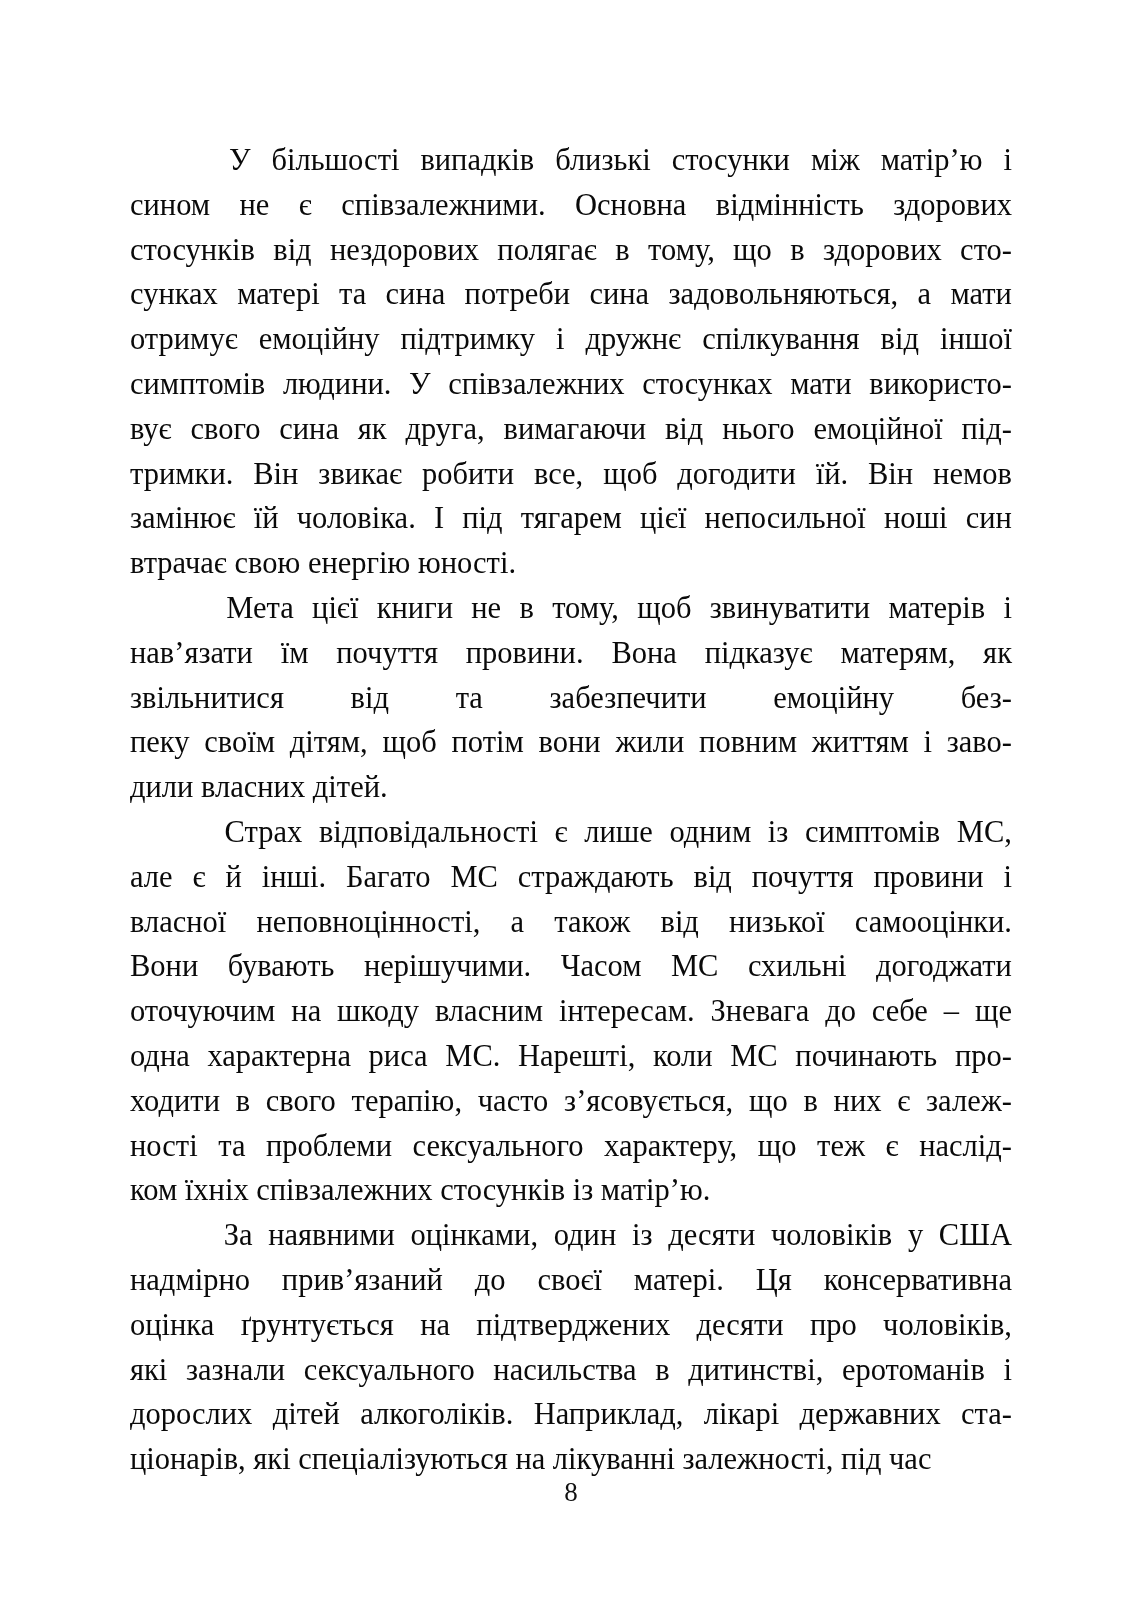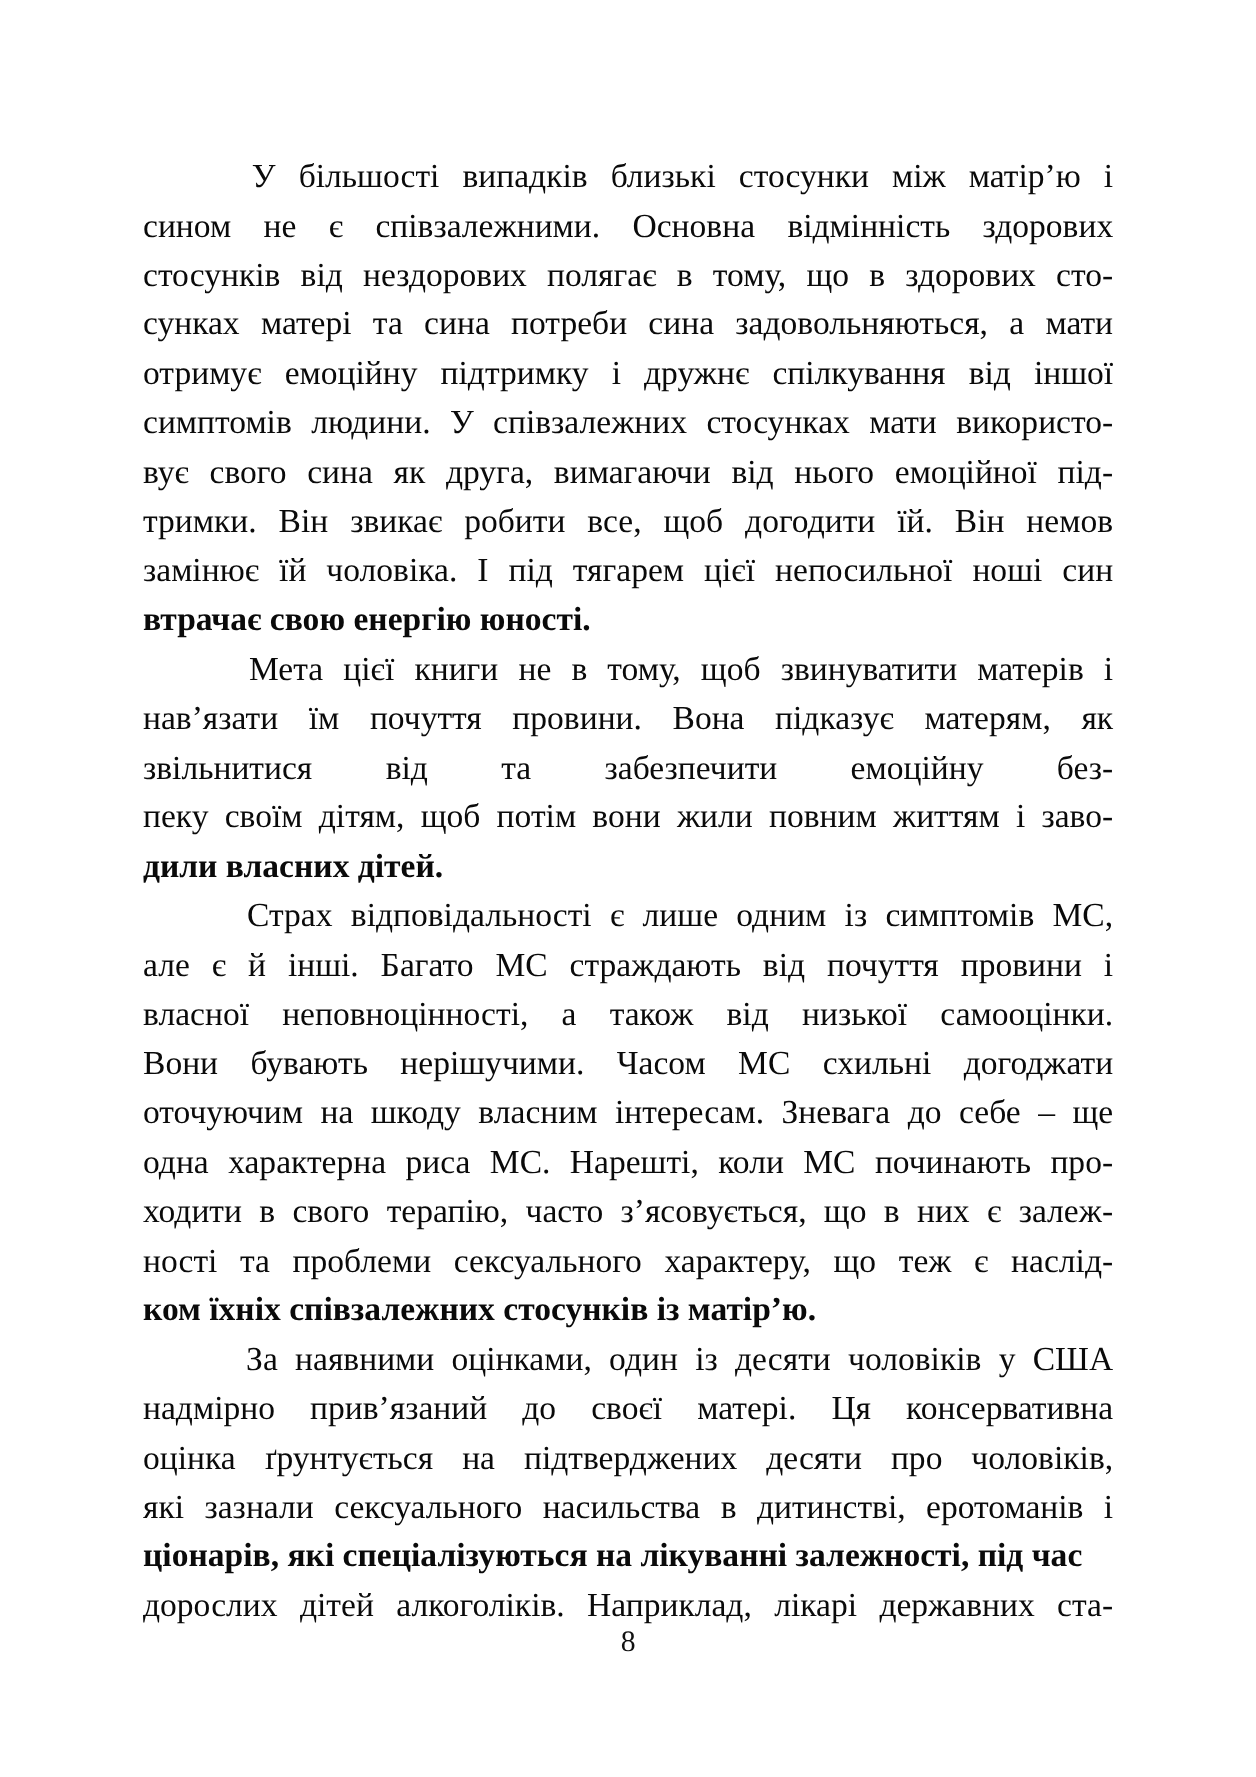--- a/index.html
+++ b/index.html
@@ -43,21 +43,20 @@
   
   .line.j {
     display: flex;
     justify-content: space-between;
   }
   .line.j > span {
     white-space: pre;
   }
   .line.last {
     display: block;
-    font-weight: bold;
   }
   .indent {
     display: inline-block;
     width: 78px;
   }
   .page-number {
     position: absolute;
     left: 0;
     right: 0;
     top: 1477px;
@@ -101,20 +100,20 @@
         <span class="line j"><span>одна</span><span>характерна</span><span>риса</span><span>МС.</span><span>Нарешті,</span><span>коли</span><span>МС</span><span>починають</span><span>про-</span></span>
         <span class="line j"><span>ходити</span><span>в</span><span>свого</span><span>терапію,</span><span>часто</span><span>з’ясовується,</span><span>що</span><span>в</span><span>них</span><span>є</span><span>залеж-</span></span>
         <span class="line j"><span>ності</span><span>та</span><span>проблеми</span><span>сексуального</span><span>характеру,</span><span>що</span><span>теж</span><span>є</span><span>наслід-</span></span>
         <span class="line last">ком їхніх співзалежних стосунків із матір’ю.</span>
       </p>
       <p class="para">
         <span class="line j"><span class="indent"></span><span>За</span><span>наявними</span><span>оцінками,</span><span>один</span><span>із</span><span>десяти</span><span>чоловіків</span><span>у</span><span>США</span></span>
         <span class="line j"><span>надмірно</span><span>прив’язаний</span><span>до</span><span>своєї</span><span>матері.</span><span>Ця</span><span>консервативна</span></span>
         <span class="line j"><span>оцінка</span><span>ґрунтується</span><span>на</span><span>підтверджених</span><span>десяти</span><span>про</span><span>чоловіків,</span></span>
         <span class="line j"><span>які</span><span>зазнали</span><span>сексуального</span><span>насильства</span><span>в</span><span>дитинстві,</span><span>еротоманів</span><span>і</span></span>
+        <span class="line j"><span>дорослих</span><span>дітей</span><span>алкоголіків.</span><span>Наприклад,</span><span>лікарі</span><span>державних</span><span>ста-</span></span>
         <span class="line last">ціонарів, які спеціалізуються на лікуванні залежності, під час</span>
-        <span class="line j"><span>дорослих</span><span>дітей</span><span>алкоголіків.</span><span>Наприклад,</span><span>лікарі</span><span>державних</span><span>ста-</span></span>
       </p>
     </div>
 
   <div class="page-number">8</div>
 
 </div>
 
 </body></html>

